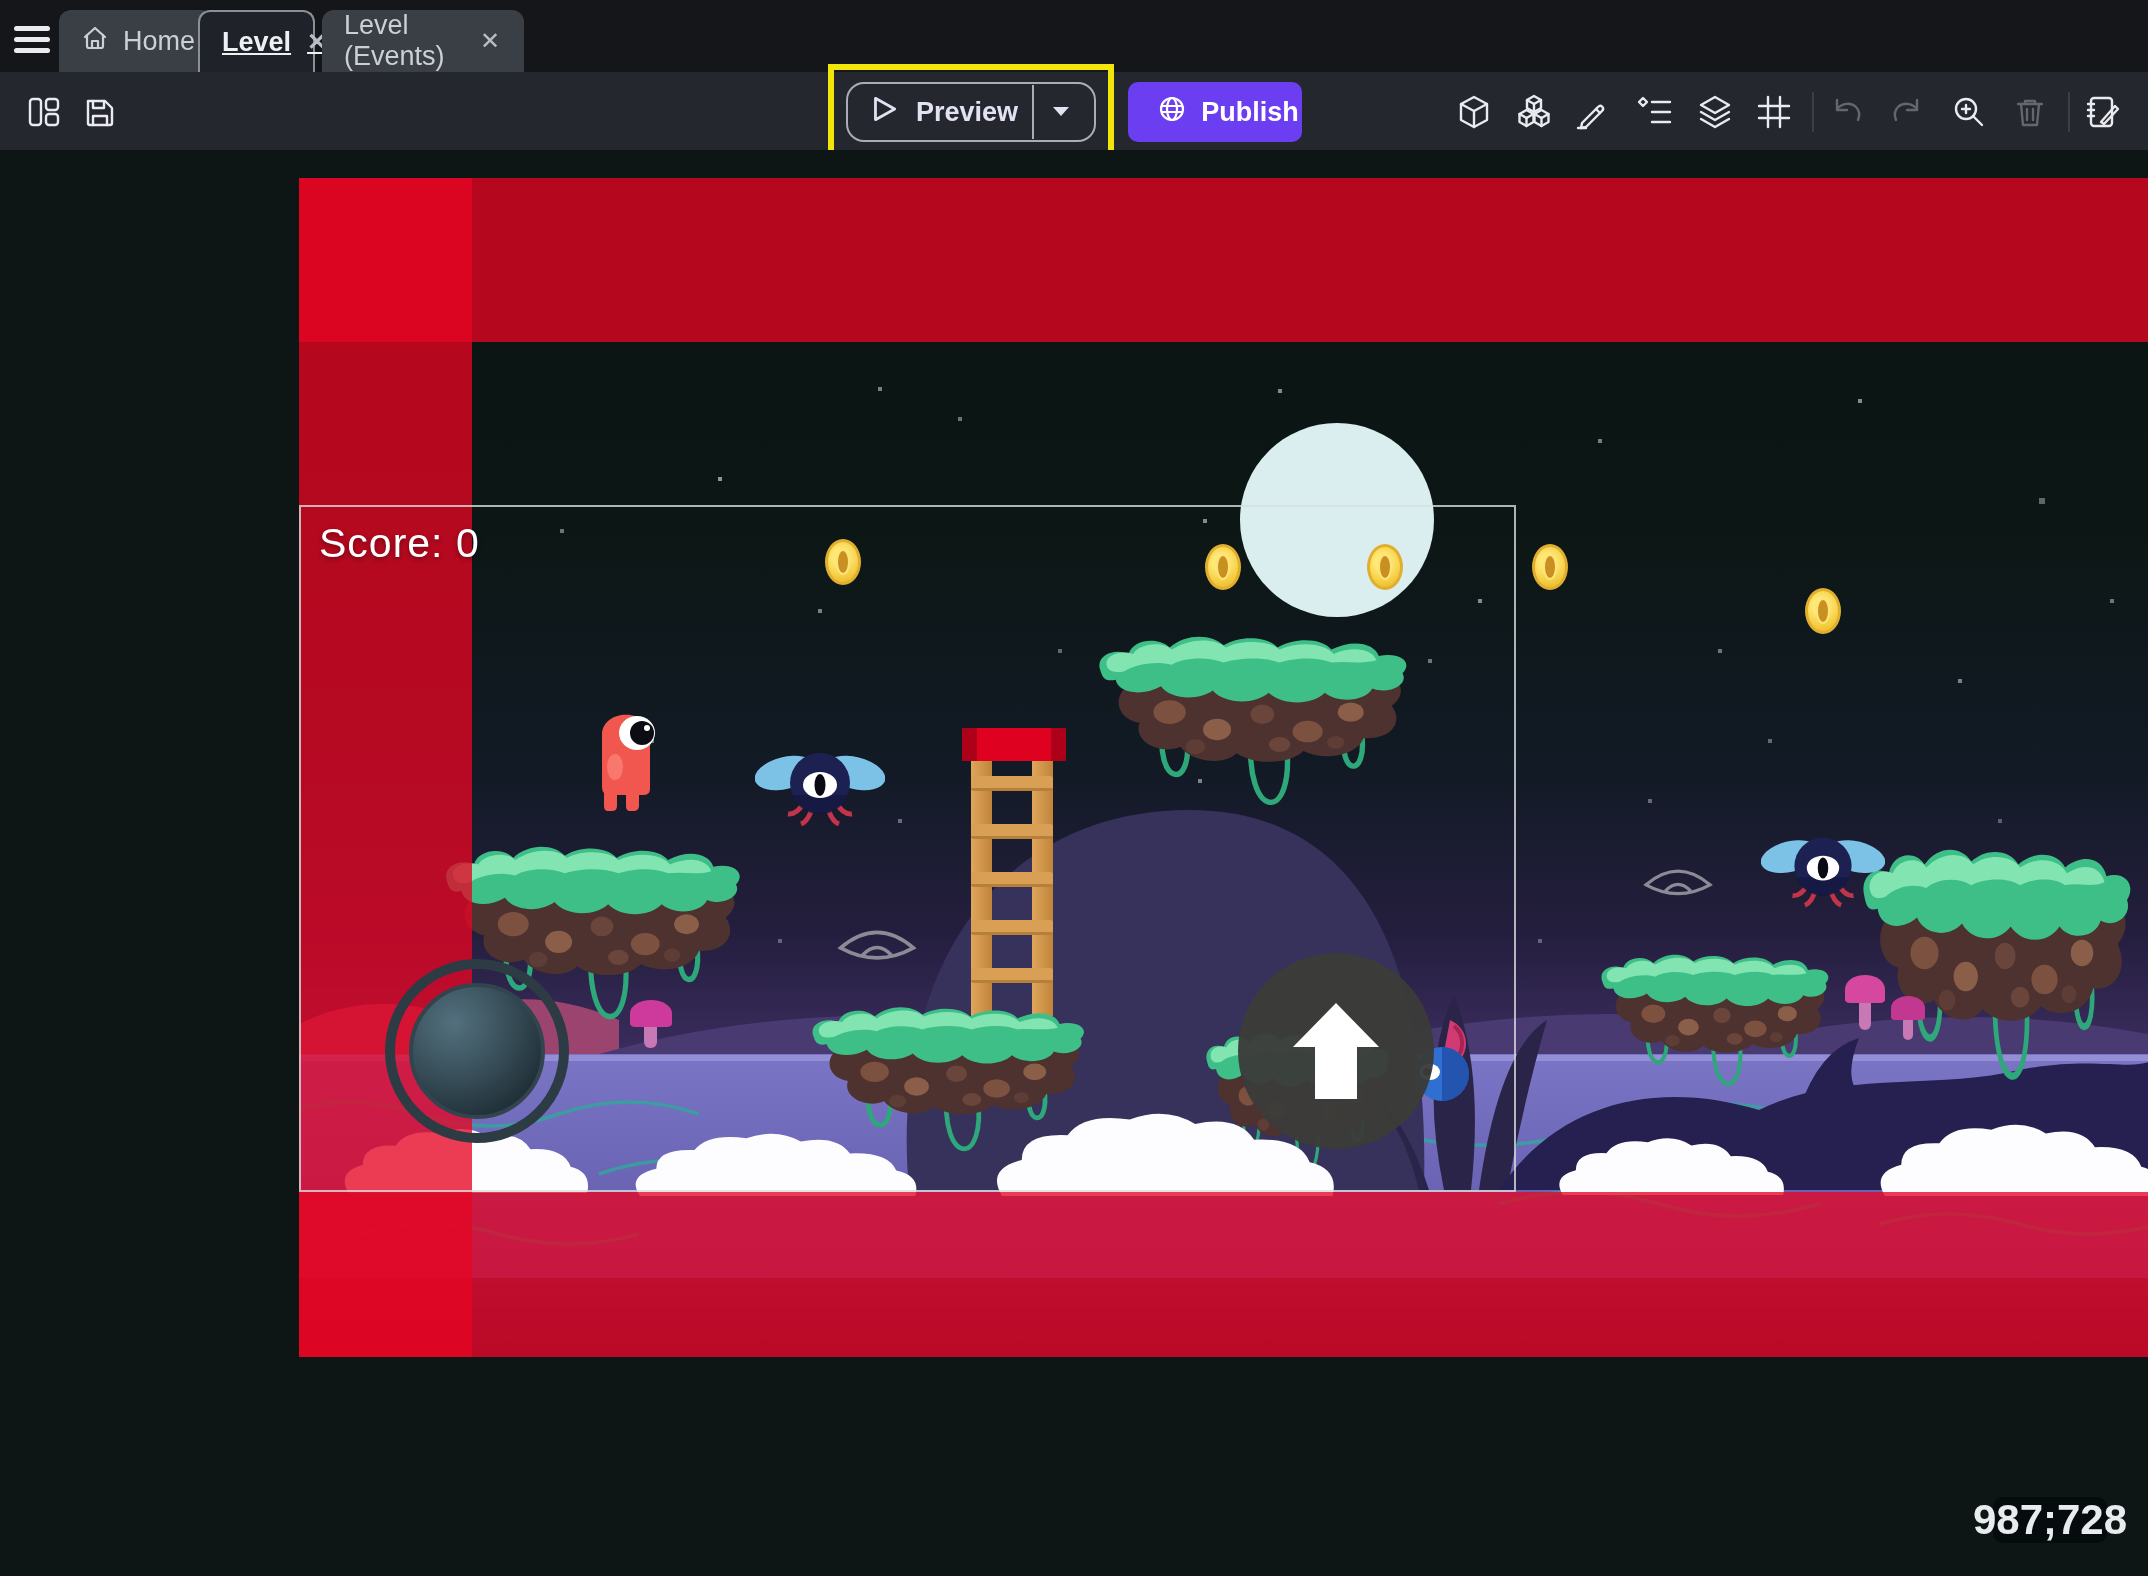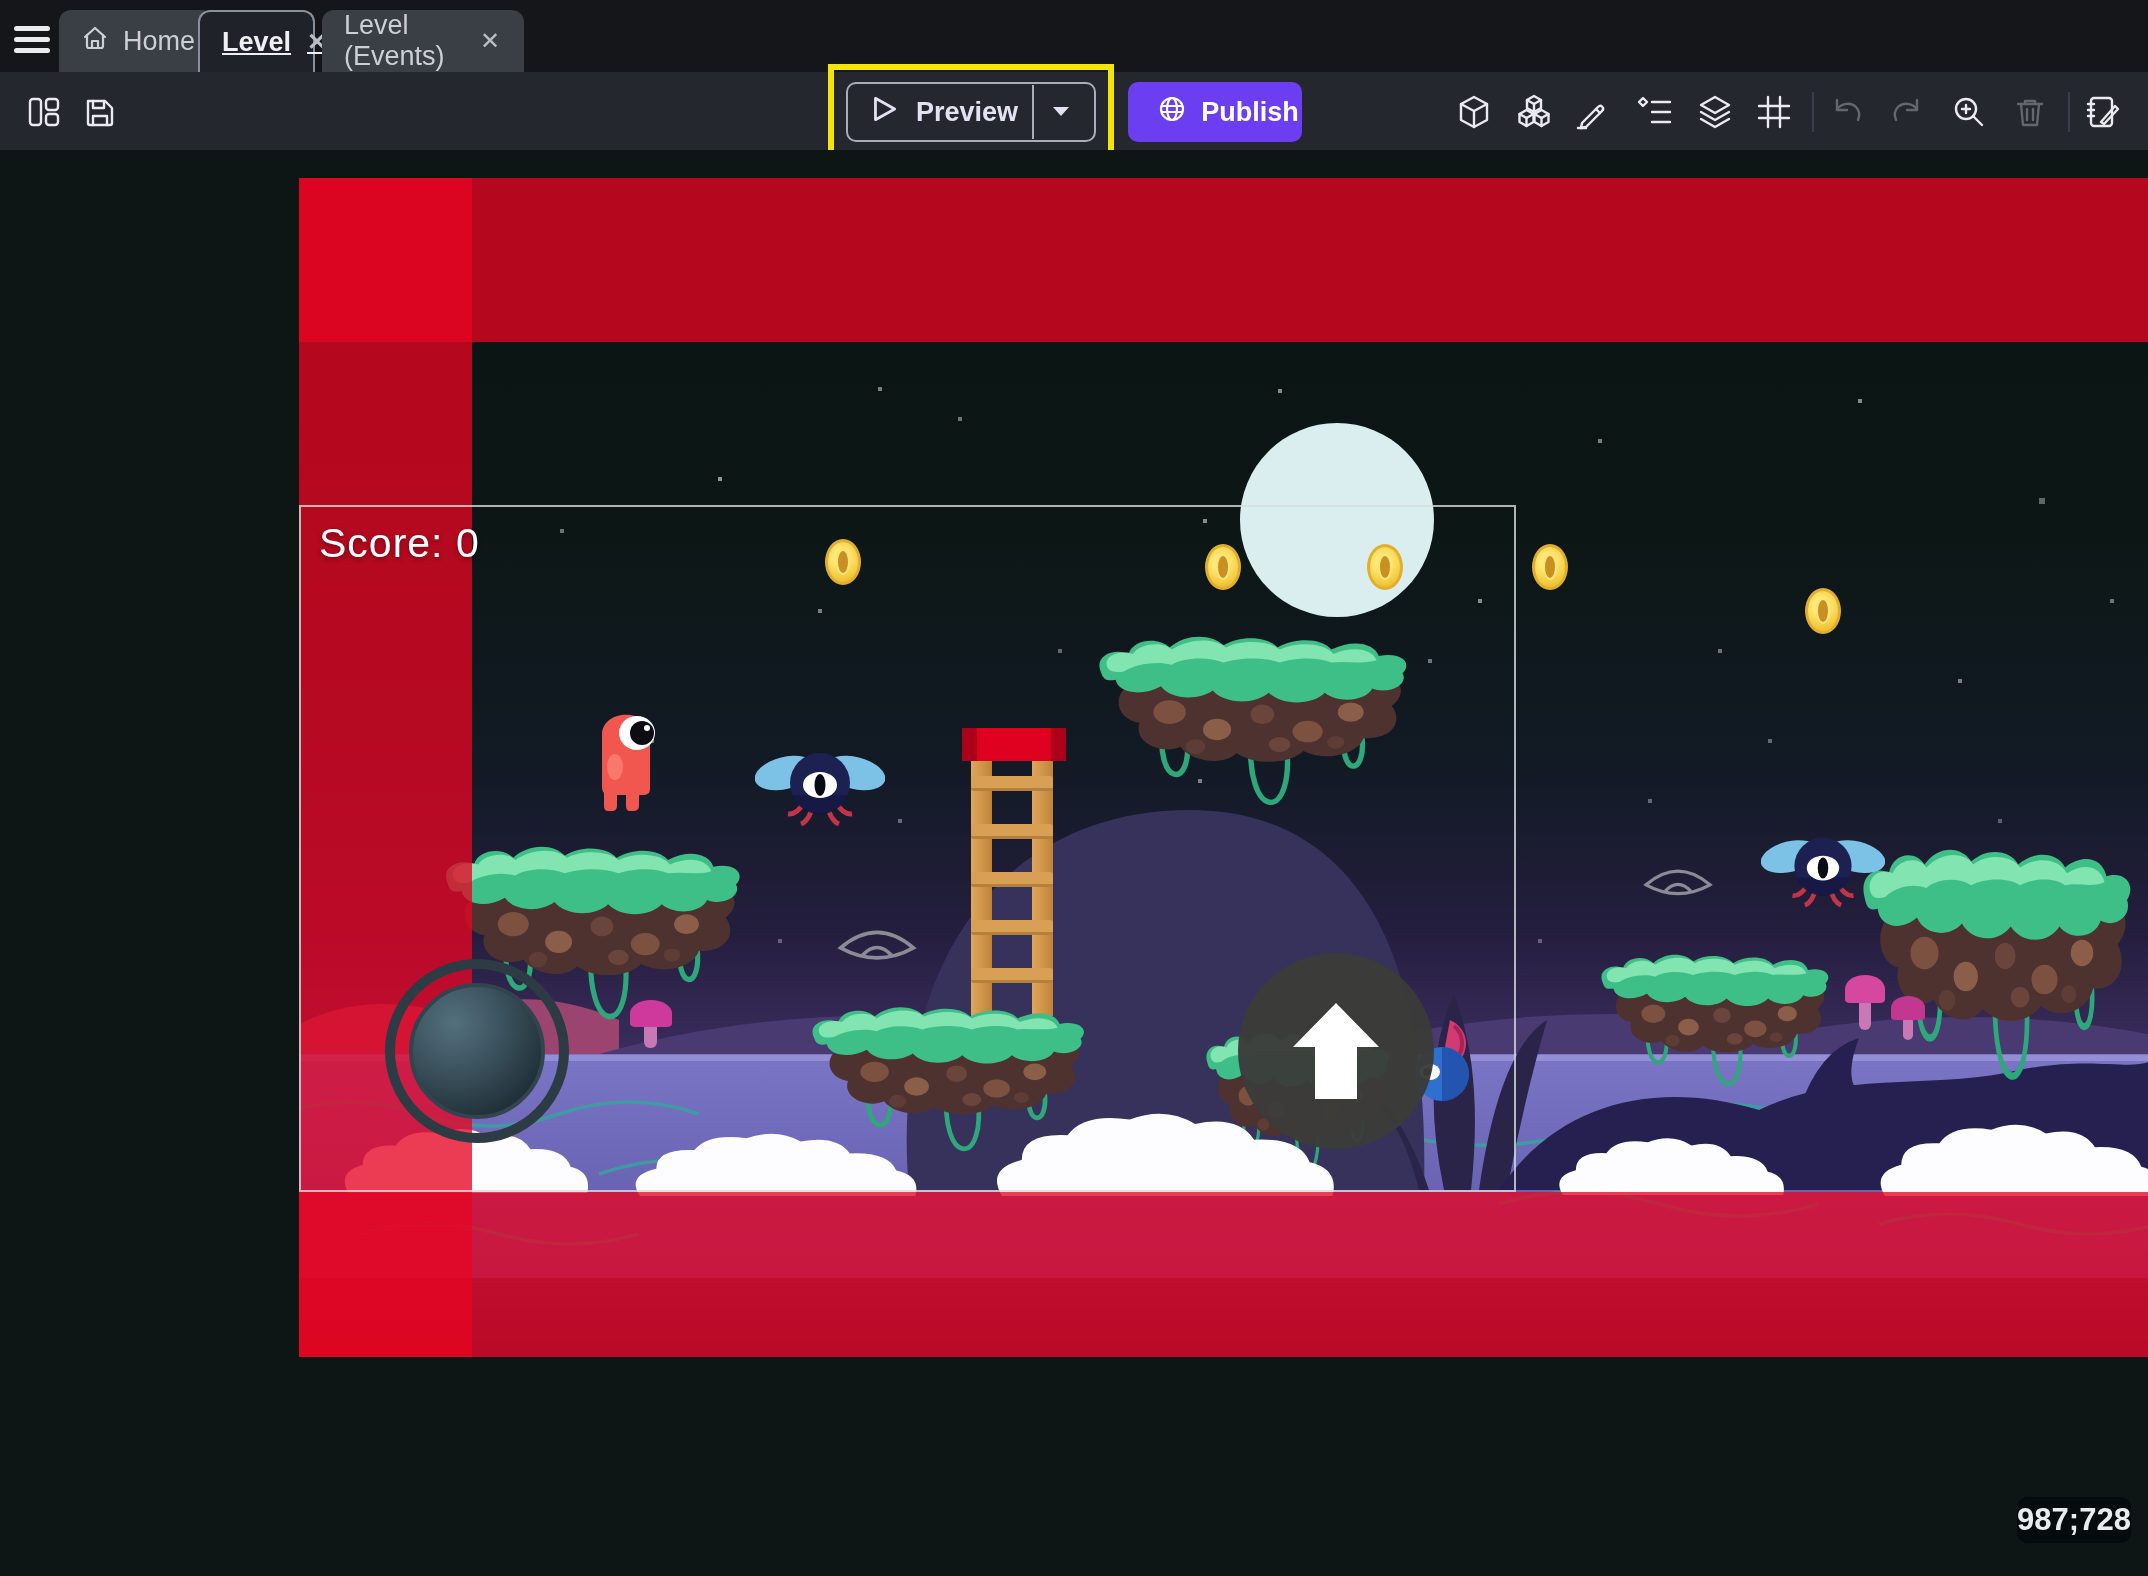--- a/index.html
+++ b/index.html
@@ -17,21 +17,21 @@
   .tab-active{background:#1f2228;border:2px solid #8a8f99;border-bottom:none;color:#eef0f4;font-weight:bold;}
   .tab svg{stroke:#ccd0d6;}
 
   
   .toolbar{position:absolute;left:0;top:72px;width:2148px;height:78px;background:#24272e;}
   .tbtn{position:absolute;width:44px;height:44px;top:90px;display:flex;align-items:center;justify-content:center;color:#e9ebf0;cursor:pointer;background:none;border:none;padding:0;}
   .tbtn.disabled{color:#63676e;}
   .tbtn svg{stroke:currentColor;fill:none;stroke-width:2.4;stroke-linecap:round;stroke-linejoin:round;}
   .tdivider{position:absolute;top:92px;width:2px;height:40px;background:#3a3e46;}
   .hlbox{position:absolute;left:828px;top:64px;width:286px;height:96px;border:6px solid #f2e50a;}
-  .preview-btn{position:absolute;left:846px;top:82px;width:250px;height:60px;border:2px solid #a8adb8;border-radius:10px;display:flex;align-items:center;color:#e4e2f2;cursor:pointer;background:transparent;}
+  .preview-btn{position:absolute;left:846px;top:82px;width:250px;height:60px;border:2px solid #a8adb8;border-radius:18px;display:flex;align-items:center;color:#e4e2f2;cursor:pointer;background:transparent;}
   .preview-main{flex:1;display:flex;align-items:center;justify-content:center;gap:16px;font-size:27px;font-weight:bold;}
   .preview-split{width:56px;align-self:stretch;border-left:2px solid #a8adb8;display:flex;align-items:center;justify-content:center;}
   .publish-btn{position:absolute;left:1128px;top:82px;width:174px;height:60px;border:none;border-radius:10px;background:#6c3ef2;color:#fff;display:flex;align-items:center;justify-content:center;gap:14px;font-size:27px;font-weight:bold;cursor:pointer;padding-left:32px;}
 
   
   .canvas{position:absolute;left:0;top:150px;width:2148px;height:1426px;background:#0d1615;}
   .level{position:absolute;left:299px;top:28px;width:1849px;height:1179px;overflow:hidden;}
   .sky{position:absolute;left:0;top:0;width:100%;height:100%;
     background:linear-gradient(180deg,#0a1413 0%,#0c1715 30%,#121a25 50%,#241e3e 64%,#3a2c5d 74%,#52417c 82%,#5c4a8b 88%,#362b55 94%,#231c38 100%);}
   .stars{position:absolute;left:0;top:0;width:2px;height:2px;background:transparent;
@@ -56,21 +56,21 @@
   .ladder-cap{position:absolute;left:663px;top:550px;width:104px;height:33px;background:#df0120;}
   .ladder-cap::before,.ladder-cap::after{content:"";position:absolute;top:0;width:15px;height:33px;background:#ac0119;}
   .ladder-cap::before{left:0;} .ladder-cap::after{right:0;}
   .mush-cap{position:absolute;border-radius:50% 50% 12% 12%;}
   .mush-stem{position:absolute;border-radius:6px;background:#c878b5;}
   .joy-ring{position:absolute;left:86px;top:781px;width:184px;height:184px;border:10px solid #2c3b44;border-radius:50%;}
   .joy-knob{position:absolute;left:110px;top:805px;width:136px;height:136px;border-radius:50%;
     background:radial-gradient(circle at 32% 28%,#53707e 0%,#3a515c 40%,#1c2a32 85%);border:4px solid #32444d;}
   .jump-btn{position:absolute;left:939px;top:775px;width:196px;height:196px;border-radius:50%;background:rgba(59,59,57,.96);display:flex;align-items:center;justify-content:center;}
   .coords-badge{position:absolute;left:1993px;top:1497px;width:114px;height:46px;border-radius:10px;background:rgba(6,10,13,.9);
-    color:#e8ecef;font-size:31px;font-weight:bold;display:flex;align-items:center;justify-content:center;margin-left:24px;}
+    color:#e8ecef;font-size:42px;font-weight:bold;display:flex;align-items:center;justify-content:center;}
 </style>
 </head>
 <body>
 
 <svg width="0" height="0" style="position:absolute">
   <defs>
     <symbol id="s-plat" viewBox="0 0 320 190" preserveAspectRatio="none">
       <path d="M66,90 C58,146 94,152 88,100" stroke="#2ea87a" stroke-width="5" fill="none"></path>
       <path d="M148,96 C140,180 190,184 180,104" stroke="#2ea87a" stroke-width="5" fill="none"></path>
       <path d="M234,92 C228,140 256,138 250,98" stroke="#2ea87a" stroke-width="5" fill="none"></path>

